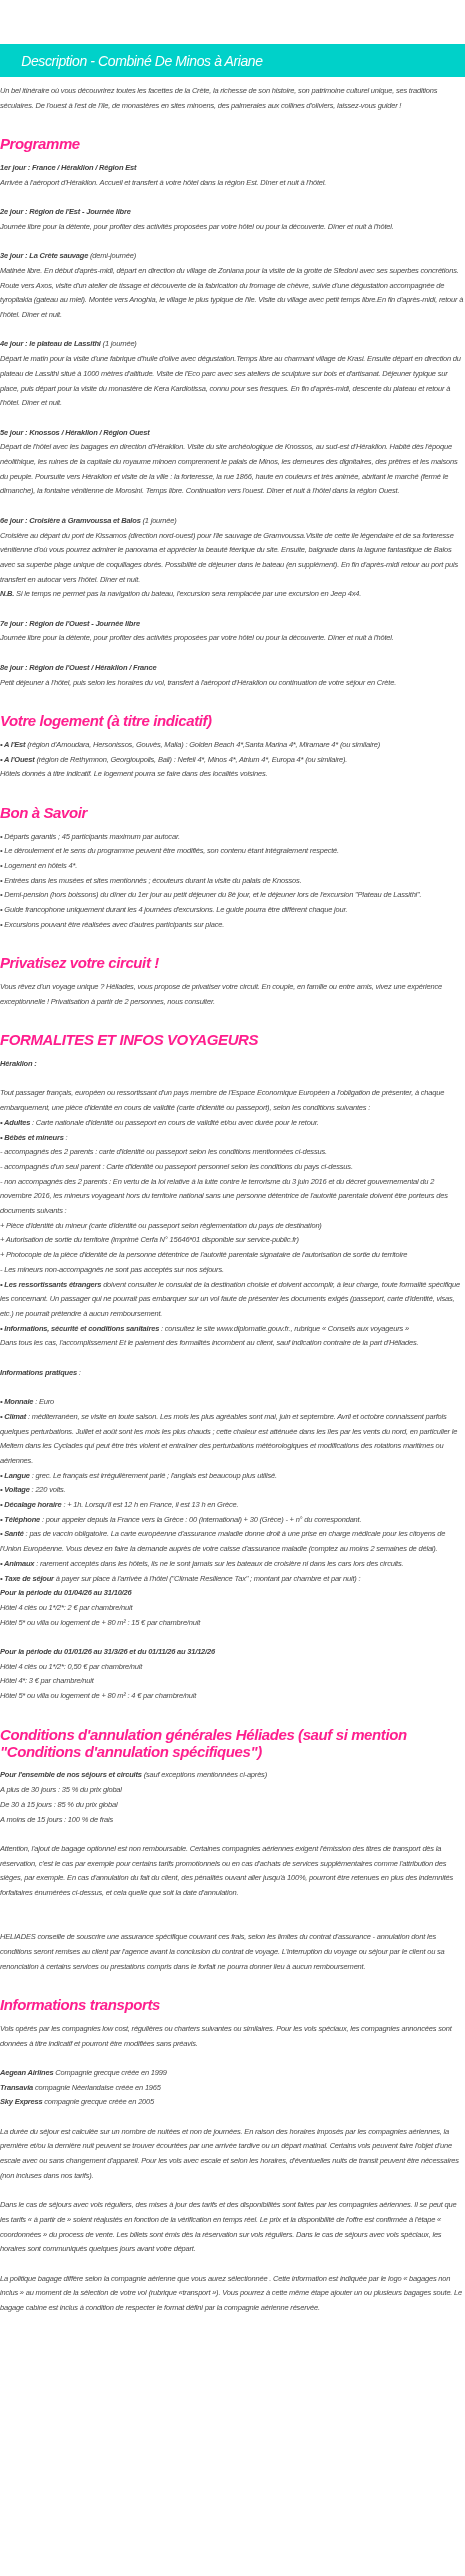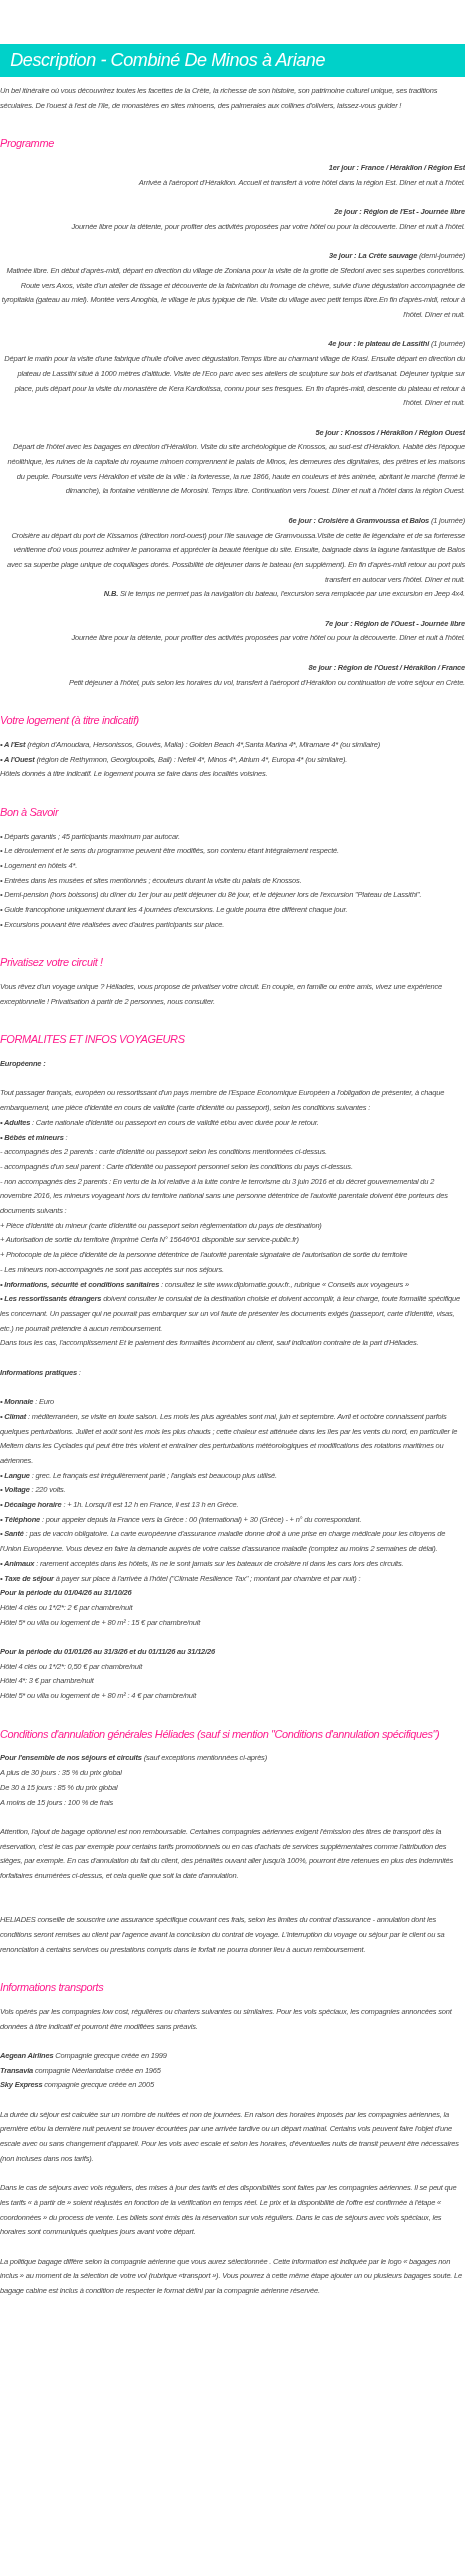--- a/index.html
+++ b/index.html
@@ -12,46 +12,46 @@
   .page { padding: 0 0 24.5px 0; }
   .title-bar {
     margin-top: 44px;
     height: 33px;
     background: #00d1c9;
     display: flex;
     align-items: center;
     padding-left: 9.2px;
   }
   .title-bar h1 {
-    margin: 1px;
+    margin: 12px;
     color: #ffffff;
-    font-size: 18px;
+    font-size: 14px;
     font-weight: normal;
     font-style: italic;
     letter-spacing: -0.4px;
   }
   p, .line {
     margin: 0;
     font-size: 7.5px;
     line-height: 14.7px;
     letter-spacing: -0.2px;
   }
   .intro { margin-top: 7px; }
   h2 {
     margin: 0;
     color: #ff1f8e;
-    font-size: 11px;
-    font-weight: normal;
+    font-size: 15px;
+    font-weight: bold;
     font-style: italic;
     letter-spacing: -0.4px;
     line-height: 17px;
   }
   .section { margin-top: 22px; }
   .section h2 + .body { margin-top: 8.6px; }
-  .day { margin-bottom: 14.7px; text-align: right; }
+  .day { margin-bottom: 14.7px; }
   .day-title b { font-weight: bold; }
   b { font-weight: bold; color: #444; }
   .gap { height: 14.7px; }
 </style>
 </head>
 <body>
 
 <div class="page">
 
   <div class="title-bar">
@@ -124,34 +124,34 @@
   <div class="section">
     <h2>Privatisez votre circuit !</h2>
     <div class="body">
       <p>Vous rêvez d'un voyage unique ? Héliades, vous propose de privatiser votre circuit. En couple, en famille ou entre amis, vivez une expérience exceptionnelle ! Privatisation à partir de 2 personnes, nous consulter.</p>
     </div>
   </div>
 
   <div class="section">
     <h2>FORMALITES ET INFOS VOYAGEURS</h2>
     <div class="body">
-      <p><b>Européenne :</b></p>
+      <p><b>Héraklion :</b></p>
       <div class="gap"></div>
       <p>Tout passager français, européen ou ressortissant d'un pays membre de l'Espace Economique Européen a l'obligation de présenter, à chaque embarquement, une pièce d'identité en cours de validité (carte d'identité ou passeport), selon les conditions suivantes :</p>
       <p><b>• Adultes</b><span> : Carte nationale d'identité ou passeport en cours de validité et/ou avec durée pour le retour.</span></p>
       <p><b>• Bébés et mineurs</b><span> :</span></p>
       <p>- accompagnés des 2 parents : carte d'identité ou passeport selon les conditions mentionnées ci-dessus.</p>
       <p>- accompagnés d'un seul parent : Carte d'identité ou passeport personnel selon les conditions du pays ci-dessus.</p>
       <p>- non accompagnés des 2 parents : En vertu de la loi relative à la lutte contre le terrorisme du 3 juin 2016 et du décret gouvernemental du 2 novembre 2016, les mineurs voyageant hors du territoire national sans une personne détentrice de l'autorité parentale doivent être porteurs des documents suivants :</p>
       <p>+ Pièce d'identité du mineur (carte d'identité ou passeport selon règlementation du pays de destination)</p>
       <p>+ Autorisation de sortie du territoire (imprimé Cerfa N° 15646*01 disponible sur service-public.fr)</p>
       <p>+ Photocopie de la pièce d'identité de la personne détentrice de l'autorité parentale signataire de l'autorisation de sortie du territoire</p>
       <p>- Les mineurs non-accompagnés ne sont pas acceptés sur nos séjours.</p>
+      <p><b>• Les ressortissants étrangers</b><span> doivent consulter le consulat de la destination choisie et doivent accomplir, à leur charge, toute formalité spécifique les concernant. Un passager qui ne pourrait pas embarquer sur un vol faute de présenter les documents exigés (passeport, carte d'identité, visas, etc.) ne pourrait prétendre à aucun remboursement.</span></p>
       <p><b>• Informations, sécurité et conditions sanitaires</b><span> : consultez le site www.diplomatie.gouv.fr., rubrique « Conseils aux voyageurs »</span></p>
-      <p><b>• Les ressortissants étrangers</b><span> doivent consulter le consulat de la destination choisie et doivent accomplir, à leur charge, toute formalité spécifique les concernant. Un passager qui ne pourrait pas embarquer sur un vol faute de présenter les documents exigés (passeport, carte d'identité, visas, etc.) ne pourrait prétendre à aucun remboursement.</span></p>
       <p>Dans tous les cas, l'accomplissement Et le paiement des formalités incombent au client, sauf indication contraire de la part d'Héliades.</p>
       <div class="gap"></div>
       <p><b>Informations pratiques</b><span> :</span></p>
       <div class="gap"></div>
       <p><b>• Monnaie</b><span> : Euro</span></p>
       <p><b>• Climat</b><span> : méditerranéen, se visite en toute saison. Les mois les plus agréables sont mai, juin et septembre. Avril et octobre connaissent parfois quelques perturbations. Juillet et août sont les mois les plus chauds ; cette chaleur est atténuée dans les îles par les vents du nord, en particulier le Meltem dans les Cyclades qui peut être très violent et entraîner des perturbations météorologiques et modifications des rotations maritimes ou aériennes.</span></p>
       <p><b>• Langue</b><span> : grec. Le français est irrégulièrement parlé ; l'anglais est beaucoup plus utilisé.</span></p>
       <p><b>• Voltage</b><span> : 220 volts.</span></p>
       <p><b>• Décalage horaire</b><span> : + 1h. Lorsqu'il est 12 h en France, il est 13 h en Grèce.</span></p>
       <p><b>• Téléphone</b><span> : pour appeler depuis la France vers la Grèce : 00 (international) + 30 (Grèce) - + n° du correspondant.</span></p>

